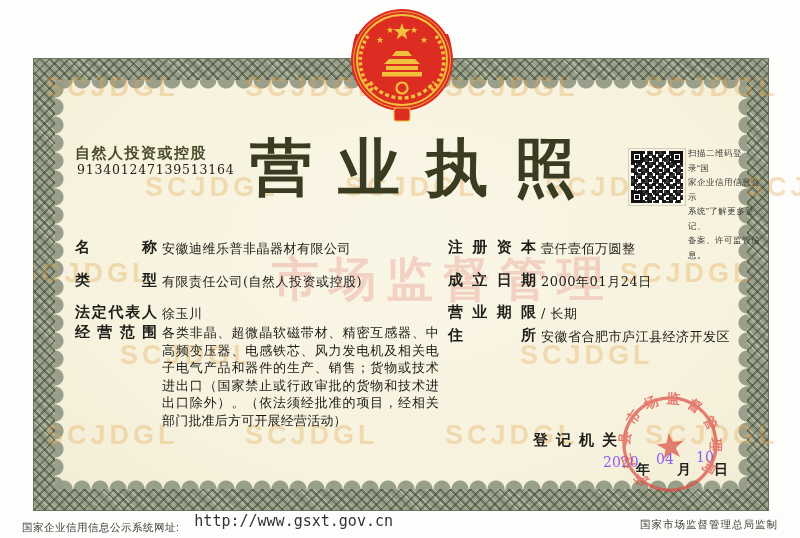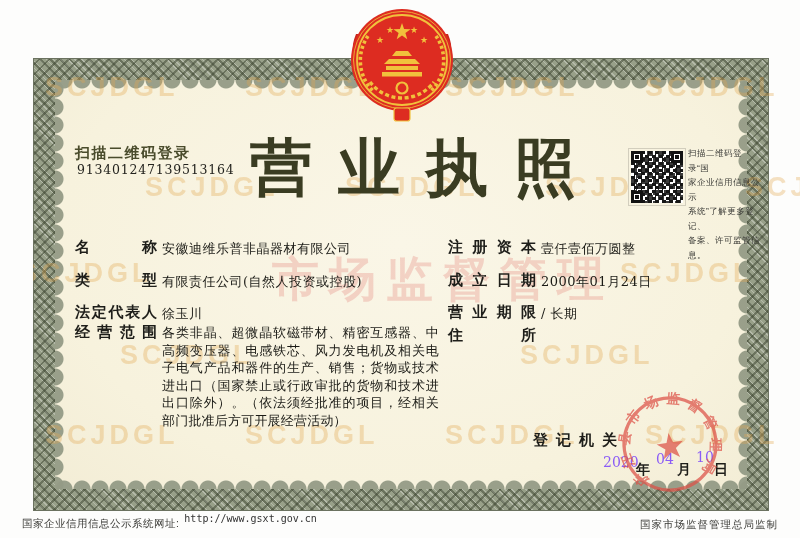--- a/index.html
+++ b/index.html
@@ -72,21 +72,21 @@
   .reg-label{position:absolute;left:533px;top:431px;width:84px;font-size:15px;font-weight:bold;color:#1e1e1a;}
   .d{position:absolute;font-family:"DejaVu Serif",serif;font-size:14px;color:#8b5cf6;}
   .du{position:absolute;font-size:14px;font-weight:bold;color:#1e1e1a;}
 
   .stamp{position:absolute;left:612px;top:386px;opacity:.72;transform:rotate(-8deg);}
   .emblem{position:absolute;left:346px;top:2px;}
 
   
   .footer-left{position:absolute;left:22px;top:512px;font-size:10.5px;color:#3a3a36;}
   .footer-left .site-label{position:relative;top:5px;letter-spacing:.5px;}
-  .footer-left .site-url{font-family:"DejaVu Sans Mono",monospace;font-size:10px;color:#333;margin-left:2px;}
+  .footer-left .site-url{font-family:"DejaVu Sans Mono",monospace;font-size:15px;color:#333;margin-left:12px;}
   .footer-right{position:absolute;right:22px;top:518px;font-size:10.5px;letter-spacing:1px;color:#3a3a36;}
 </style>
 </head>
 <body>
 
 <div class="page">
 
   <div class="cert">
     <div class="cert-inner"></div>
     <div class="scallop-top"></div>
@@ -108,21 +108,21 @@
     <span class="wm" style="left:587px;top:200px">SCJDGL</span>
     <span class="wm" style="left:87px;top:282px">SCJDGL</span>
     <span class="wm" style="left:487px;top:282px">SCJDGL</span>
     <span class="wm" style="left:12px;top:362px">SCJDGL</span>
     <span class="wm" style="left:212px;top:362px">SCJDGL</span>
     <span class="wm" style="left:412px;top:362px">SCJDGL</span>
     <span class="wm" style="left:612px;top:362px">SCJDGL</span>
     <span class="wm-red">市场监督管理</span>
   </div>
 
-  <div class="credit-label">扫描二维码登录</div>
+  <div class="credit-label">自然人投资或控股</div>
   <div class="credit-code">913401247139513164</div>
   <div class="title">营业执照</div>
 
   <div class="qr">
     <div class="finder f-tl"></div>
     <div class="finder f-tr"></div>
     <div class="finder f-bl"></div>
   </div>
   <div class="qr-caption">
     <div>扫描二维码登录“国</div>
@@ -181,20 +181,21 @@
       <span>业</span>
       <span>期</span>
       <span>限</span>
     </div>
   <div class="f-value" style="left:541px;top:305px">/ 长期</div>
 
   <div class="f-label rcol jchars" style="top:326px">
       <span>住</span>
       <span>所</span>
     </div>
+  <div class="f-value" style="left:541px;top:328px">安徽省合肥市庐江县经济开发区</div>
 
   <div class="reg-label jchars">
       <span>登</span>
       <span>记</span>
       <span>机</span>
       <span>关</span>
     </div>
   <span class="d" style="left:603px;top:454px">2020</span>
   <span class="du" style="left:636px;top:461px">年</span>
   <span class="d" style="left:656px;top:451px">04</span>

